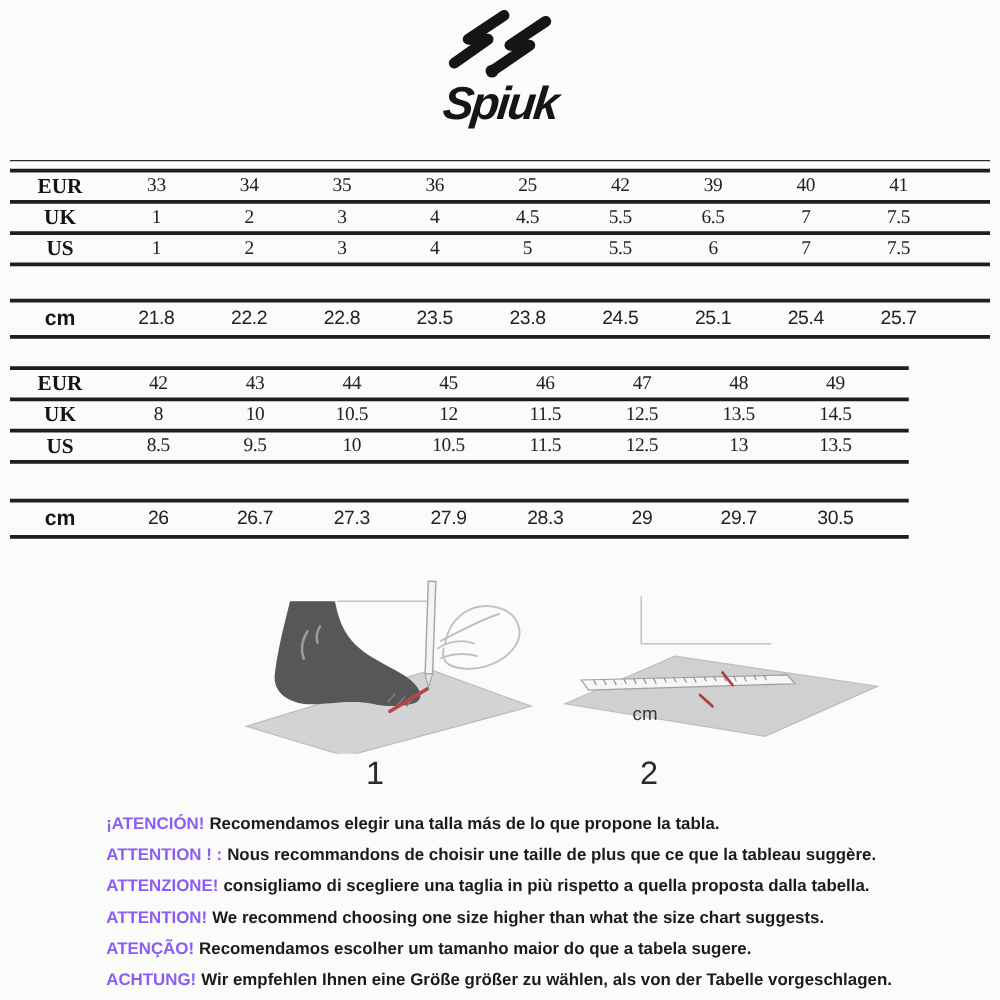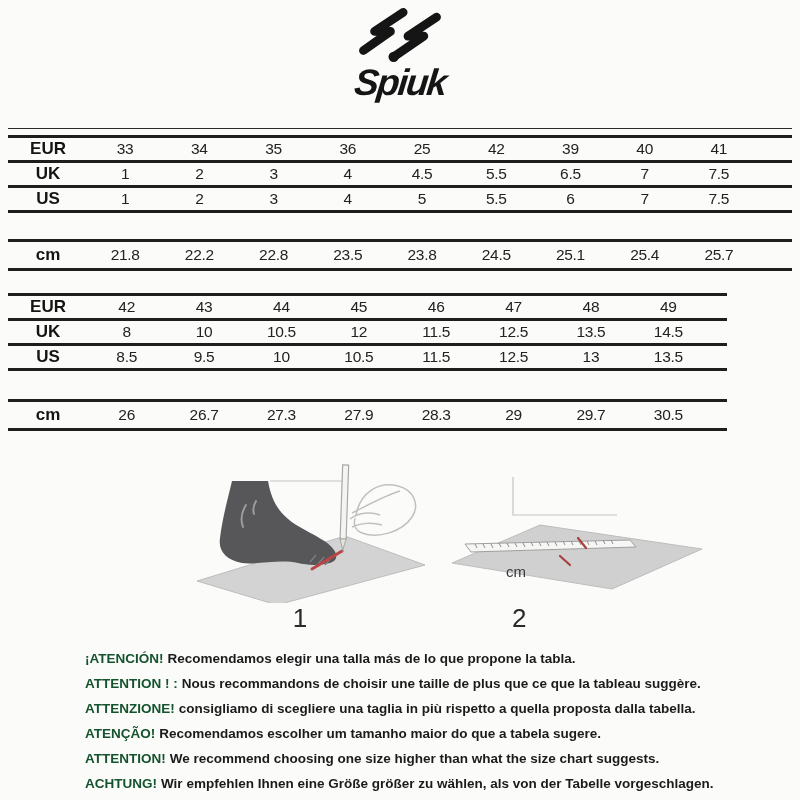--- a/index.html
+++ b/index.html
@@ -12,21 +12,21 @@
   
   .logo{ text-align:center; padding-top:6px; height:100px; }
   .logo-mark{ display:block; margin:0 auto; }
   .logo-word{
     display:block; margin:-6px auto 0;
     font-size:37px; font-weight:700; font-style:italic;
     letter-spacing:-2px; transform:skewX(-6deg);
     color:#151515;
   }
   
-  .sizetable{ margin:0 8px; }
+  .sizetable{ margin:0 8px;font-family:Liberation Serif, serif; }
   .sizetable.w1{ margin-top:22px; border-top:1px solid #2b2b2b; padding-top:6px; }
   .tbody{ border-top:3px solid #1e1e1e; }
   .trow{
     display:grid; align-items:center;
     height:22px; border-bottom:3px solid #1e1e1e;
   }
   .w1 .trow, .cmwrap.w1 .trow{ grid-template-columns:80px repeat(9,1fr); padding-right:36px; }
   .w2 .trow, .cmwrap.w2 .trow{ grid-template-columns:80px repeat(8,1fr); padding-right:20px; }
   .sizetable.w2{ margin-top:22px; width:719px; border-top:3px solid #1e1e1e; }
   .sizetable.w2 .tbody{ border-top:none; }
@@ -46,21 +46,21 @@
   .cm-unit{
     position:absolute; left:56px; top:110px; width:40px;
     text-align:center; font-size:15px; color:#3a3a3a;
   }
   
   .warnings{ margin:12px 20px 0 85px; }
   .warnings p{
     margin:0; font-size:13.5px; font-weight:700;
     line-height:25px; color:#1b1b1b; white-space:nowrap;
   }
-  .wlabel{ color:#14532d; margin-right:4px; }
+  .wlabel{ color:#8b5cf6; margin-right:4px; }
 </style>
 </head>
 <body>
 
 <div class="logo">
   <svg class="logo-mark" width="160" height="62" viewBox="0 0 160 78">
     <g fill="none" stroke="#151515" stroke-width="11" stroke-linecap="round" stroke-linejoin="round">
       <path d="M84 8 L48 32 L68 32 L34 56"></path>
       <path d="M126 14 L90 38 L110 38 L72 64"></path>
     </g>
@@ -227,16 +227,16 @@
     </svg>
     <span class="cm-unit">cm</span>
     <figcaption>2</figcaption>
   </figure>
 </div>
 
 <div class="warnings" id="warnings">
     <p><span class="wlabel">¡ATENCIÓN!</span><span>Recomendamos elegir una talla más de lo que propone la tabla.</span></p>
     <p><span class="wlabel">ATTENTION ! :</span><span>Nous recommandons de choisir une taille de plus que ce que la tableau suggère.</span></p>
     <p><span class="wlabel">ATTENZIONE!</span><span>consigliamo di scegliere una taglia in più rispetto a quella proposta dalla tabella.</span></p>
+    <p><span class="wlabel">ATTENTION!</span><span>We recommend choosing one size higher than what the size chart suggests.</span></p>
     <p><span class="wlabel">ATENÇÃO!</span><span>Recomendamos escolher um tamanho maior do que a tabela sugere.</span></p>
-    <p><span class="wlabel">ATTENTION!</span><span>We recommend choosing one size higher than what the size chart suggests.</span></p>
     <p><span class="wlabel">ACHTUNG!</span><span>Wir empfehlen Ihnen eine Größe größer zu wählen, als von der Tabelle vorgeschlagen.</span></p>
   </div>
 
 </body></html>

